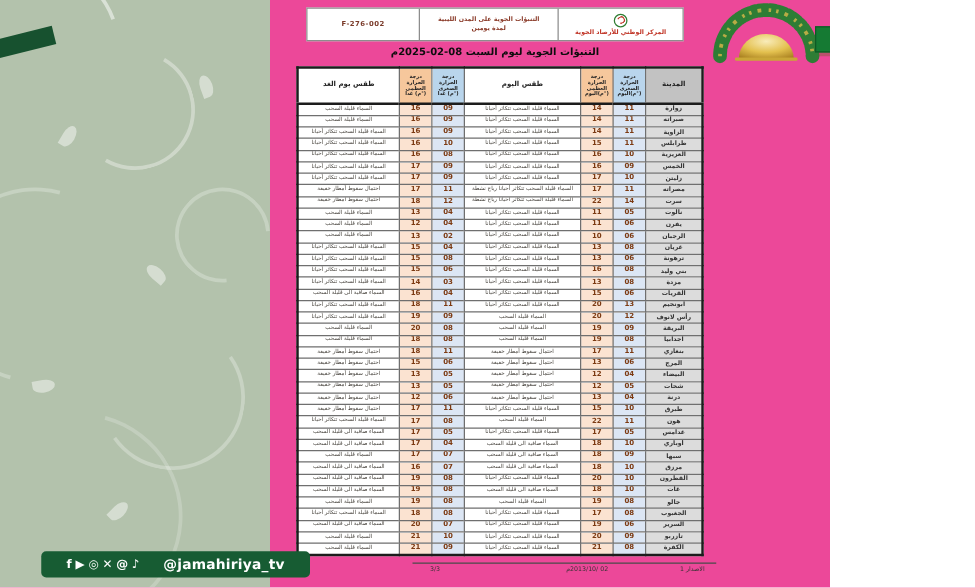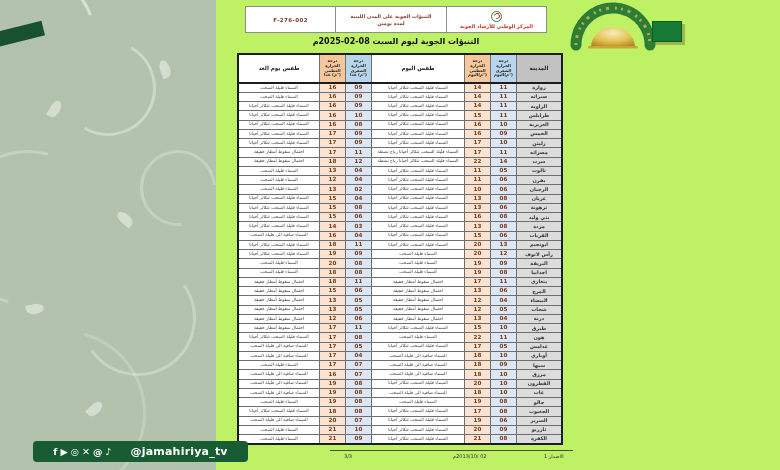--- a/index.html
+++ b/index.html
@@ -1,16 +1,16 @@
 <!DOCTYPE html>
 <html lang="ar"><head>
 <meta charset="utf-8">
 <style>
   html,body{margin:0;padding:0;background:#fff;}
-  #stage{position:relative;width:780px;height:470px;background:#bef264;overflow:hidden;
+  #stage{position:relative;width:664px;height:470px;background:#ec4899;overflow:hidden;
          font-family:"DejaVu Sans","Liberation Sans",sans-serif;}
   
   #bg-left{position:absolute;left:0;top:0;width:216px;height:470px;background:#b3c2ac;overflow:hidden;}
   .orn{position:absolute;border:3px solid rgba(255,255,255,.5);border-radius:50%;}
   #o1{width:130px;height:130px;left:-40px;top:-30px;border-right-color:transparent;border-bottom-color:transparent;transform:rotate(25deg);}
   #o2{width:90px;height:90px;left:60px;top:40px;border-left-color:transparent;border-top-color:transparent;transform:rotate(-15deg);opacity:.7;}
   #o3{width:150px;height:150px;left:-50px;top:150px;border-top-color:transparent;border-right-color:transparent;transform:rotate(60deg);opacity:.5;}
   #o4{width:110px;height:110px;left:80px;top:260px;border-bottom-color:transparent;border-left-color:transparent;transform:rotate(100deg);opacity:.55;}
   #o5{width:160px;height:160px;left:-20px;top:330px;border-top-color:transparent;border-left-color:transparent;transform:rotate(-30deg);opacity:.4;}
   #o6{width:70px;height:70px;left:140px;top:150px;border-right-color:transparent;transform:rotate(40deg);opacity:.5;}

